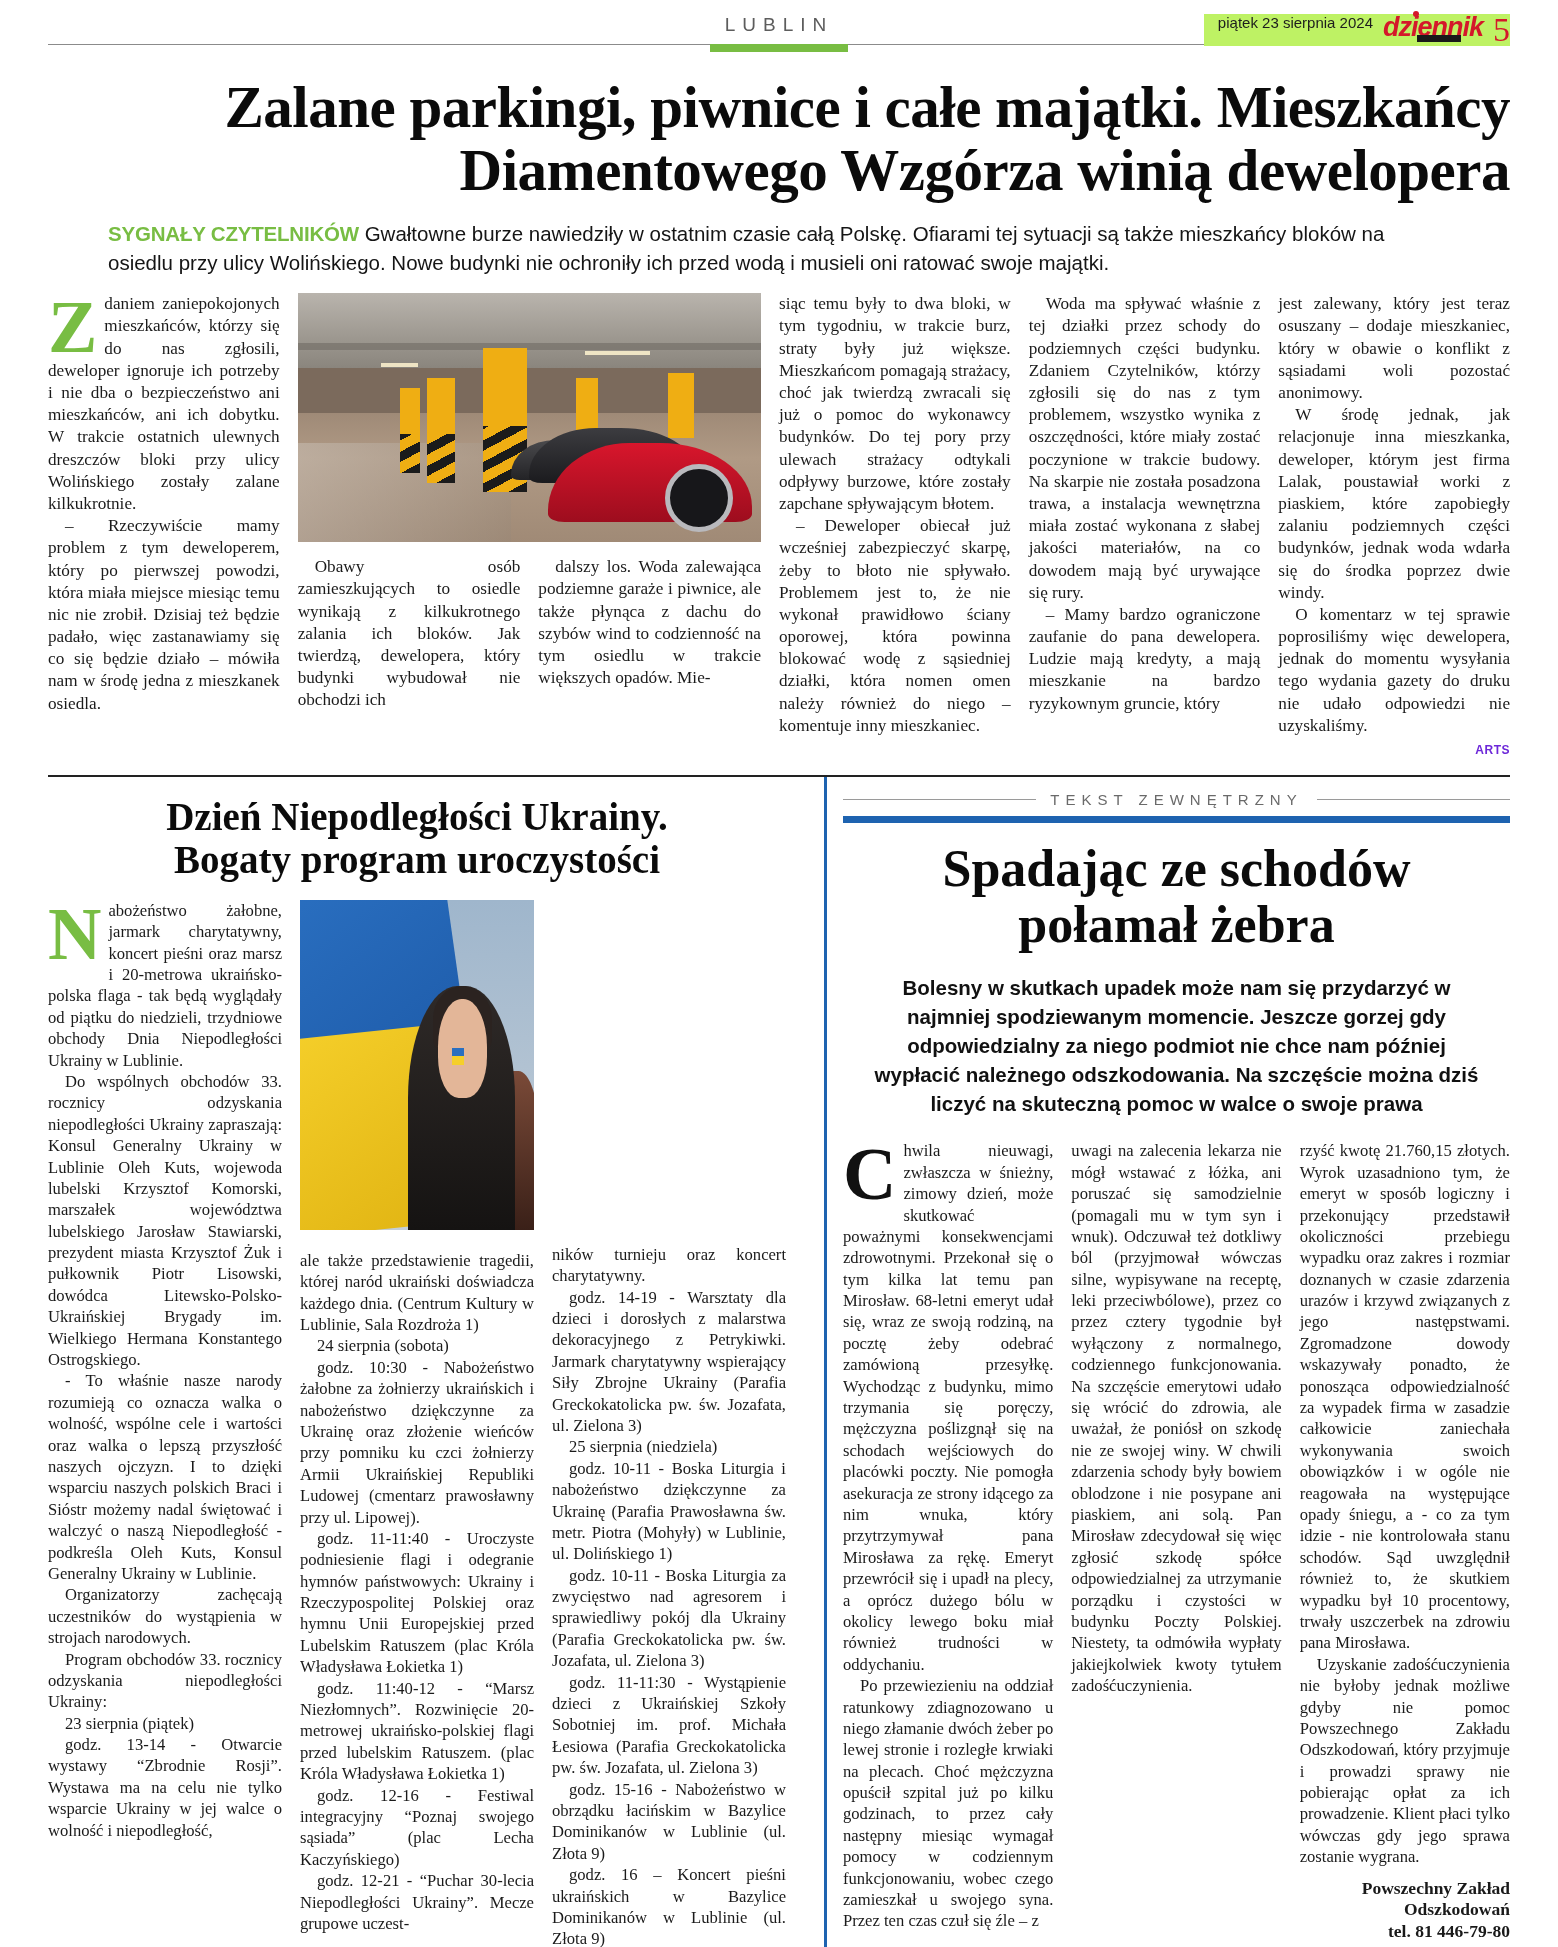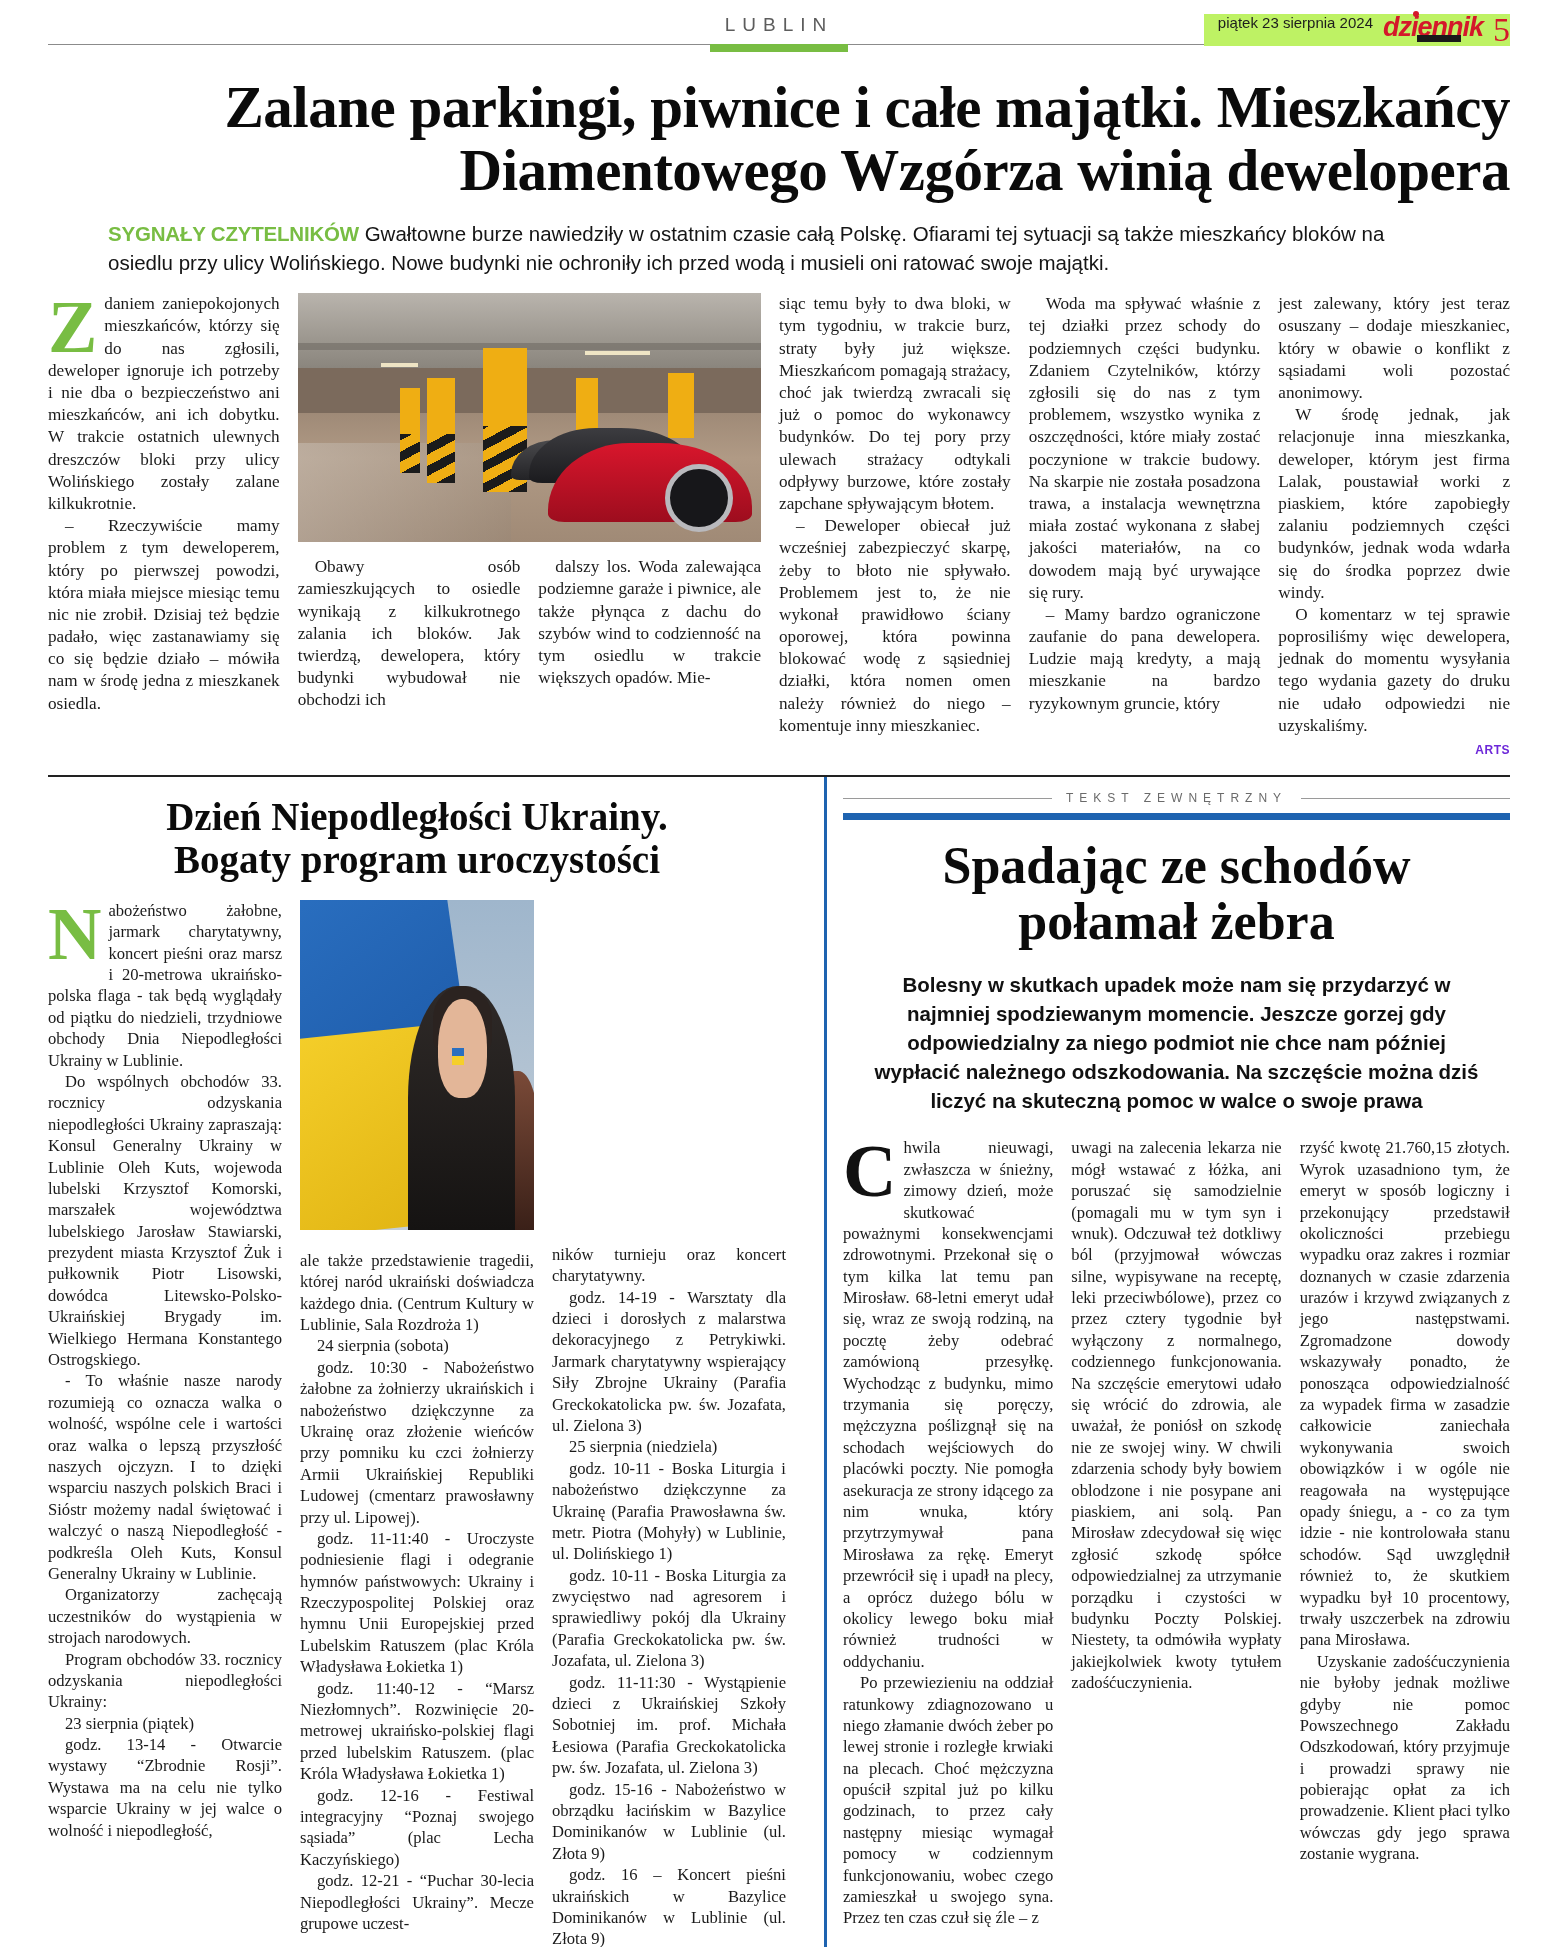--- a/index.html
+++ b/index.html
@@ -104,21 +104,21 @@
   .lower-right{flex:1;box-sizing:border-box;}
 
   .sub-headline{
     text-align:center;font-family:"Liberation Serif",serif;font-weight:bold;
     font-size:39px;line-height:1.12;margin:18px 0 0 0;color:#0b0b0b;
   }
   .sub-headline.big{font-size:52px;line-height:1.08;}
 
   .ext-tag{
     position:relative;text-align:center;
-    font-family:"Liberation Sans",sans-serif;font-size:12px;letter-spacing:6px;
+    font-family:"Liberation Sans",sans-serif;font-size:15px;letter-spacing:6px;
     color:#6a6a6a;margin-top:14px;
   }
   .ext-tag span{background:#fff;padding:0 14px;position:relative;z-index:2;}
   .ext-tag::before{content:"";position:absolute;left:0;right:0;top:50%;border-top:1px solid #9a9a9a;z-index:1;}
   .blue-bar{height:7px;background:#1e63b0;margin-top:8px;}
 
   .lead-bold{
     text-align:center;font-family:"Liberation Sans",sans-serif;font-weight:bold;
     font-size:20.5px;line-height:1.42;margin:20px 24px 0 24px;color:#111;
   }
@@ -310,19 +310,24 @@
         <div class="col body-col" style="font-size:16.6px;">
           <p class="noind dropcap-black">Chwila nieuwagi, zwłaszcza w śnieżny, zimowy dzień, może skutkować poważnymi konsekwencjami zdrowotnymi. Przekonał się o tym kilka lat temu pan Mirosław. 68-letni emeryt udał się, wraz ze swoją rodziną, na pocztę żeby odebrać zamówioną przesyłkę. Wychodząc z budynku, mimo trzymania się poręczy, mężczyzna poślizgnął się na schodach wejściowych do placówki poczty. Nie pomogła asekuracja ze strony idącego za nim wnuka, który przytrzymywał pana Mirosława za rękę. Emeryt przewrócił się i upadł na plecy, a oprócz dużego bólu w okolicy lewego boku miał również trudności w oddychaniu.</p>
           <p>Po przewiezieniu na oddział ratunkowy zdiagnozowano u niego złamanie dwóch żeber po lewej stronie i rozległe krwiaki na plecach. Choć mężczyzna opuścił szpital już po kilku godzinach, to przez cały następny miesiąc wymagał pomocy w codziennym funkcjonowaniu, wobec czego zamieszkał u swojego syna. Przez ten czas czuł się źle – z</p>
         </div>
         <div class="col body-col" style="font-size:16.6px;">
           <p class="noind">uwagi na zalecenia lekarza nie mógł wstawać z łóżka, ani poruszać się samodzielnie (pomagali mu w tym syn i wnuk). Odczuwał też dotkliwy ból (przyjmował wówczas silne, wypisywane na receptę, leki przeciwbólowe), przez co przez cztery tygodnie był wyłączony z normalnego, codziennego funkcjonowania. Na szczęście emerytowi udało się wrócić do zdrowia, ale uważał, że poniósł on szkodę nie ze swojej winy. W chwili zdarzenia schody były bowiem oblodzone i nie posypane ani piaskiem, ani solą. Pan Mirosław zdecydował się więc zgłosić szkodę spółce odpowiedzialnej za utrzymanie porządku i czystości w budynku Poczty Polskiej. Niestety, ta odmówiła wypłaty jakiejkolwiek kwoty tytułem zadośćuczynienia.</p>
         </div>
         <div class="col body-col" style="font-size:16.6px;">
           <p class="noind">rzyść kwotę 21.760,15 złotych. Wyrok uzasadniono tym, że emeryt w sposób logiczny i przekonujący przedstawił okoliczności przebiegu wypadku oraz zakres i rozmiar doznanych w czasie zdarzenia urazów i krzywd związanych z jego następstwami. Zgromadzone dowody wskazywały ponadto, że ponosząca odpowiedzialność za wypadek firma w zasadzie całkowicie zaniechała wykonywania swoich obowiązków i w ogóle nie reagowała na występujące opady śniegu, a - co za tym idzie - nie kontrolowała stanu schodów. Sąd uwzględnił również to, że skutkiem wypadku był 10 procentowy, trwały uszczerbek na zdrowiu pana Mirosława.</p>
           <p>Uzyskanie zadośćuczynienia nie byłoby jednak możliwe gdyby nie pomoc Powszechnego Zakładu Odszkodowań, który przyjmuje i prowadzi sprawy nie pobierając opłat za ich prowadzenie. Klient płaci tylko wówczas gdy jego sprawa zostanie wygrana.</p>
+          <div class="signoff">
+            <span>Powszechny Zakład</span><br>
+            <span>Odszkodowań</span><br>
+            <span>tel. 81 446-79-80</span>
+          </div>
         </div>
       </div>
 
     </div>
   </div>
 
 </div>
 
 </body></html>

